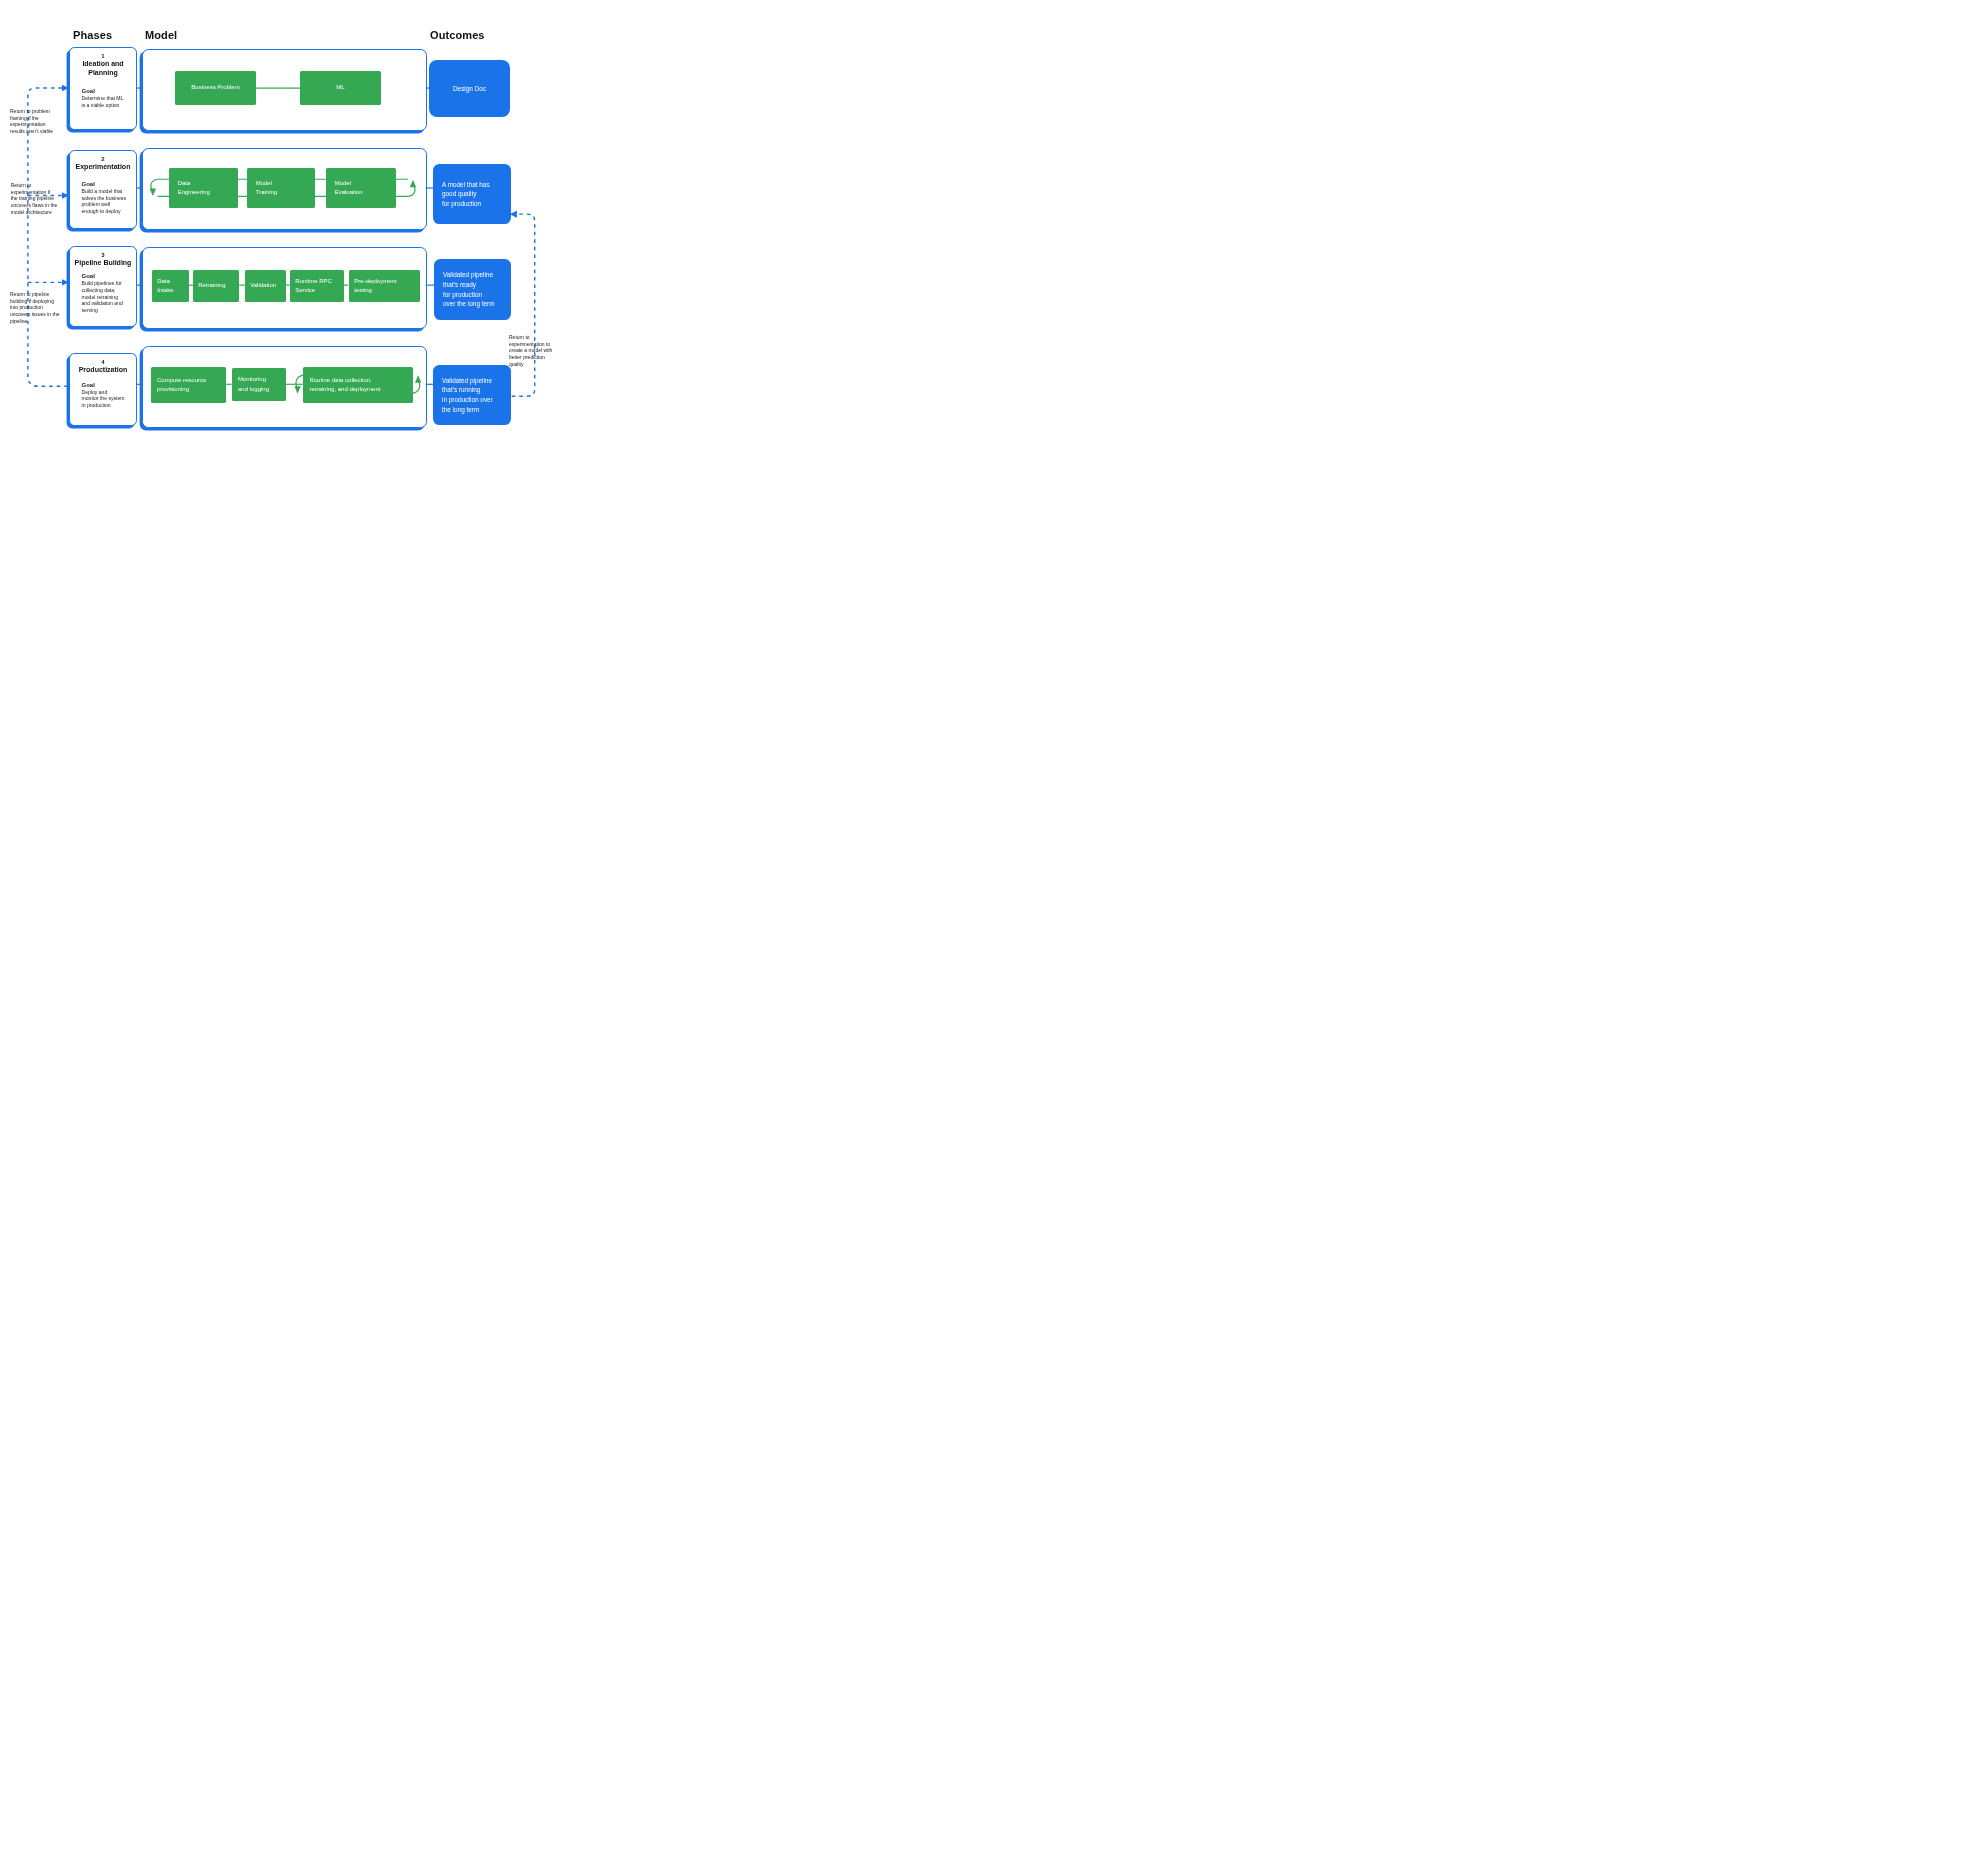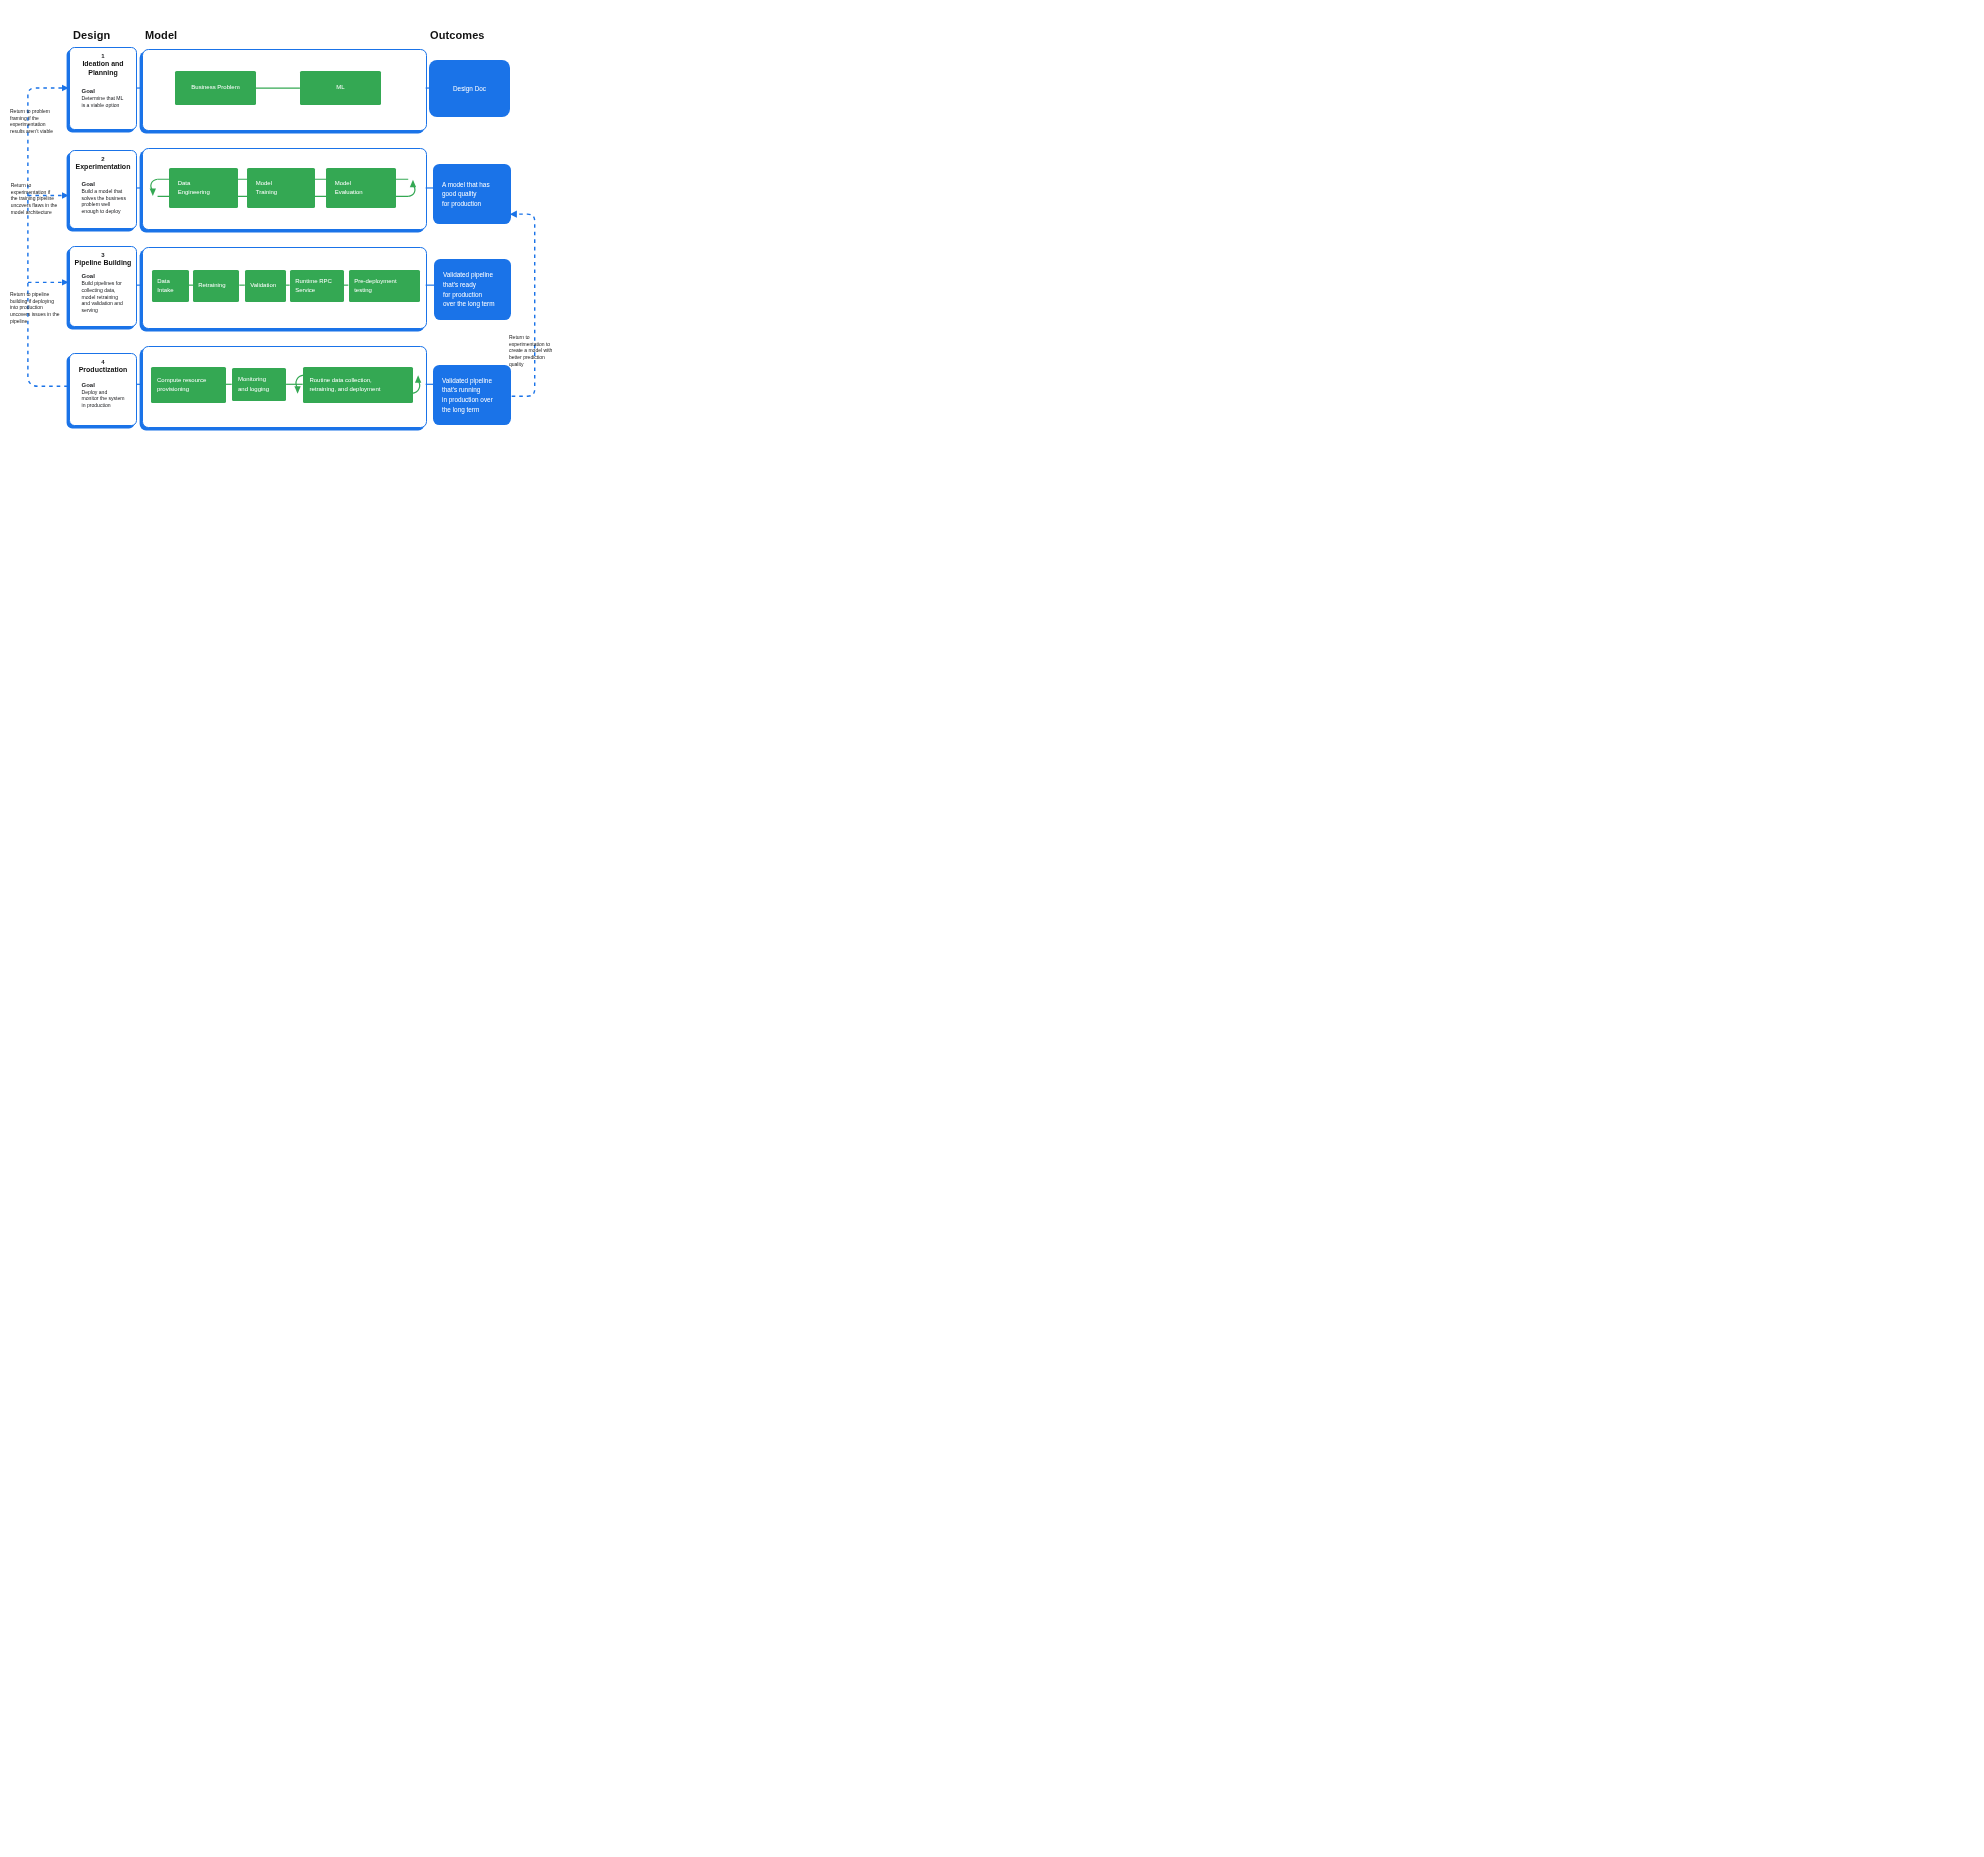--- a/index.html
+++ b/index.html
@@ -50,21 +50,21 @@
   .note{
     position:absolute;font-size:5px;font-weight:500;line-height:1.34;
     white-space:pre-line;color:#1b1b1b;z-index:4;
   }
 </style>
 </head>
 <body>
 
 <div id="stage">
 
-  <div class="hdr" style="left:73px;top:29px;">Design</div>
+  <div class="hdr" style="left:73px;top:29px;">Phases</div>
   <div class="hdr" style="left:145px;top:29px;">Model</div>
   <div class="hdr" style="left:430px;top:29px;">Outcomes</div>
 
   <div class="panel" style="top:49px;"></div>
   <div class="panel" style="top:148px;"></div>
   <div class="panel" style="top:247px;"></div>
   <div class="panel" style="top:346px;"></div>
 
   <svg class="layer" viewBox="0 0 1419 1170" width="563" height="464">
 

